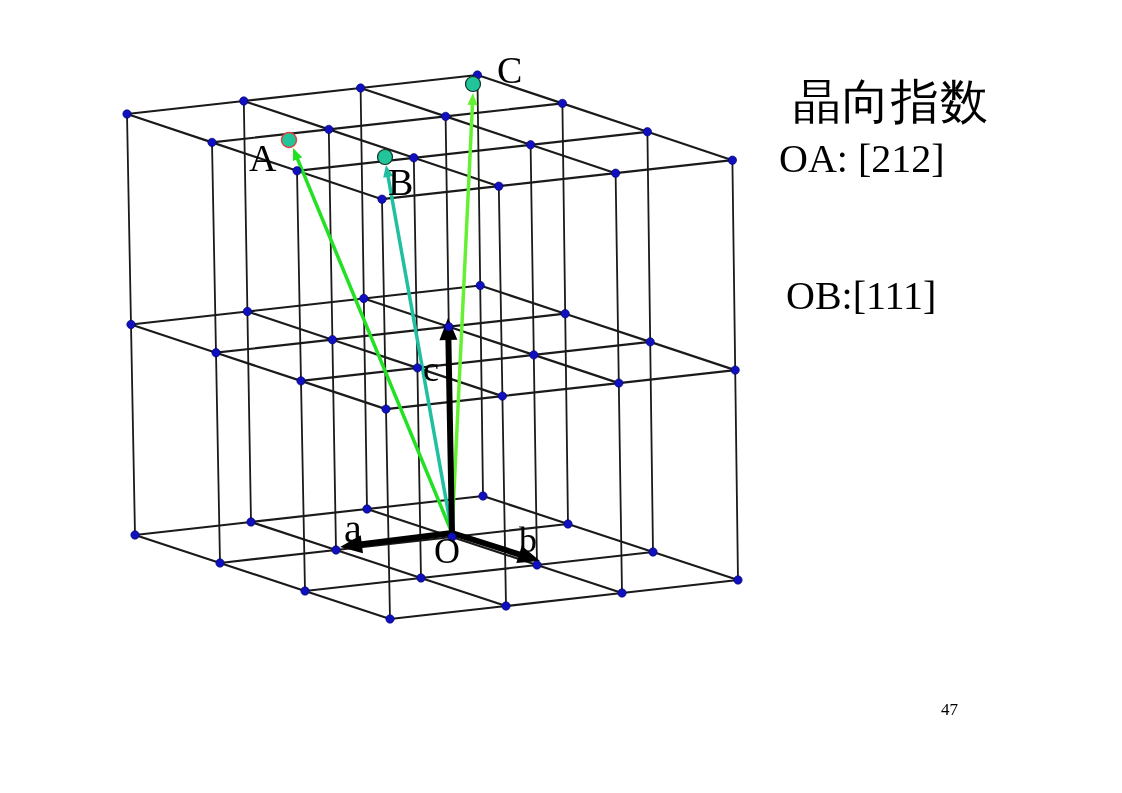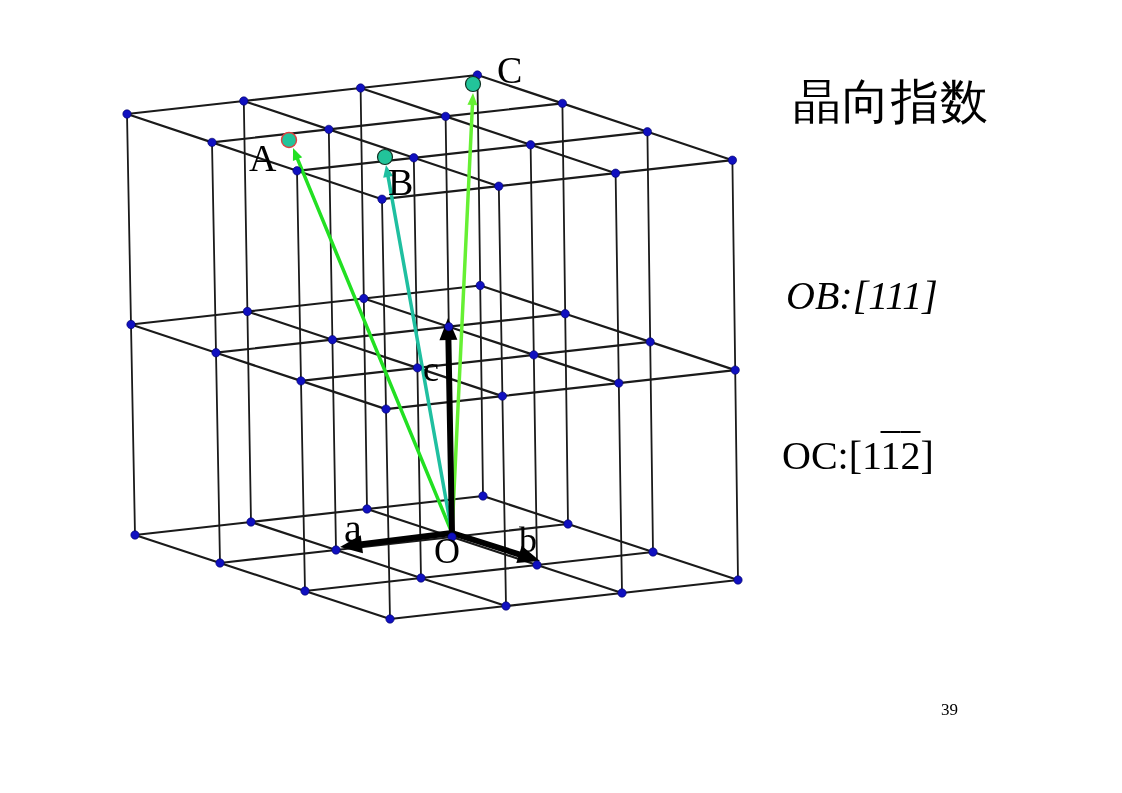--- a/index.html
+++ b/index.html
@@ -3,21 +3,21 @@
 <meta charset="utf-8">
 <style>
   html, body { margin: 0; padding: 0; background: #ffffff; }
   body { width: 1122px; height: 793px; position: relative; overflow: hidden;
          font-family: "Liberation Serif", "DejaVu Serif", serif; }
   #stage { position: absolute; left: 0; top: 0; width: 1122px; height: 793px; }
   .side-text { position: absolute; color: #000; font-family: "Liberation Serif", "DejaVu Serif", serif; white-space: nowrap; }
   .title { left: 793px; top: 70px; font-size: 48px; letter-spacing: 1px; }
   .idx { font-size: 40px; }
   .oa { left: 779px; top: 135px; }
-  .ob { left: 786px; top: 272px; font-style: italic; }
+  .ob { left: 786px; top: 272px; }
   .oc { left: 782px; top: 432px; }
   .bar { text-decoration: overline; text-decoration-thickness: 2px; }
   .page-num { position: absolute; left: 941px; top: 700px; font-size: 17px; color: #000; }
   .lbl { font-family: "Liberation Serif", "DejaVu Serif", serif; fill: #000; }
 </style>
 </head>
 <body>
 
 <div id="stage">
   <svg id="lattice" width="1122" height="793" viewBox="0 0 1122 793" xmlns="http://www.w3.org/2000/svg" style="position:absolute;left:0;top:0;">
@@ -204,23 +204,23 @@
       <text class="lbl" x="497" y="83" font-size="38">C</text>
       <text class="lbl" x="434" y="563" font-size="36">O</text>
       <text class="lbl" x="344" y="542" font-size="40">a</text>
       <text class="lbl" x="519" y="552" font-size="36">b</text>
       <text class="lbl" x="423" y="381" font-size="36">c</text>
     </g>
   </svg>
 
   <div class="side-text title">晶向指数</div>
 
+  <div class="side-text idx oa">
+    <span>OA: [</span><span>2</span><span>1</span><span>2</span><span>]</span>
+  </div>
 
   <div class="side-text idx ob">
     <span>OB:[</span><span>1</span><span>1</span><span>1</span><span>]</span>
   </div>
 
-  <div class="side-text idx oc">
-    <span>OC:[</span><span>1</span><span class="bar">1</span><span class="bar">2</span><span>]</span>
-  </div>
-
-  <div class="page-num">39</div>
+
+  <div class="page-num">47</div>
 </div>
 
 </body></html>

